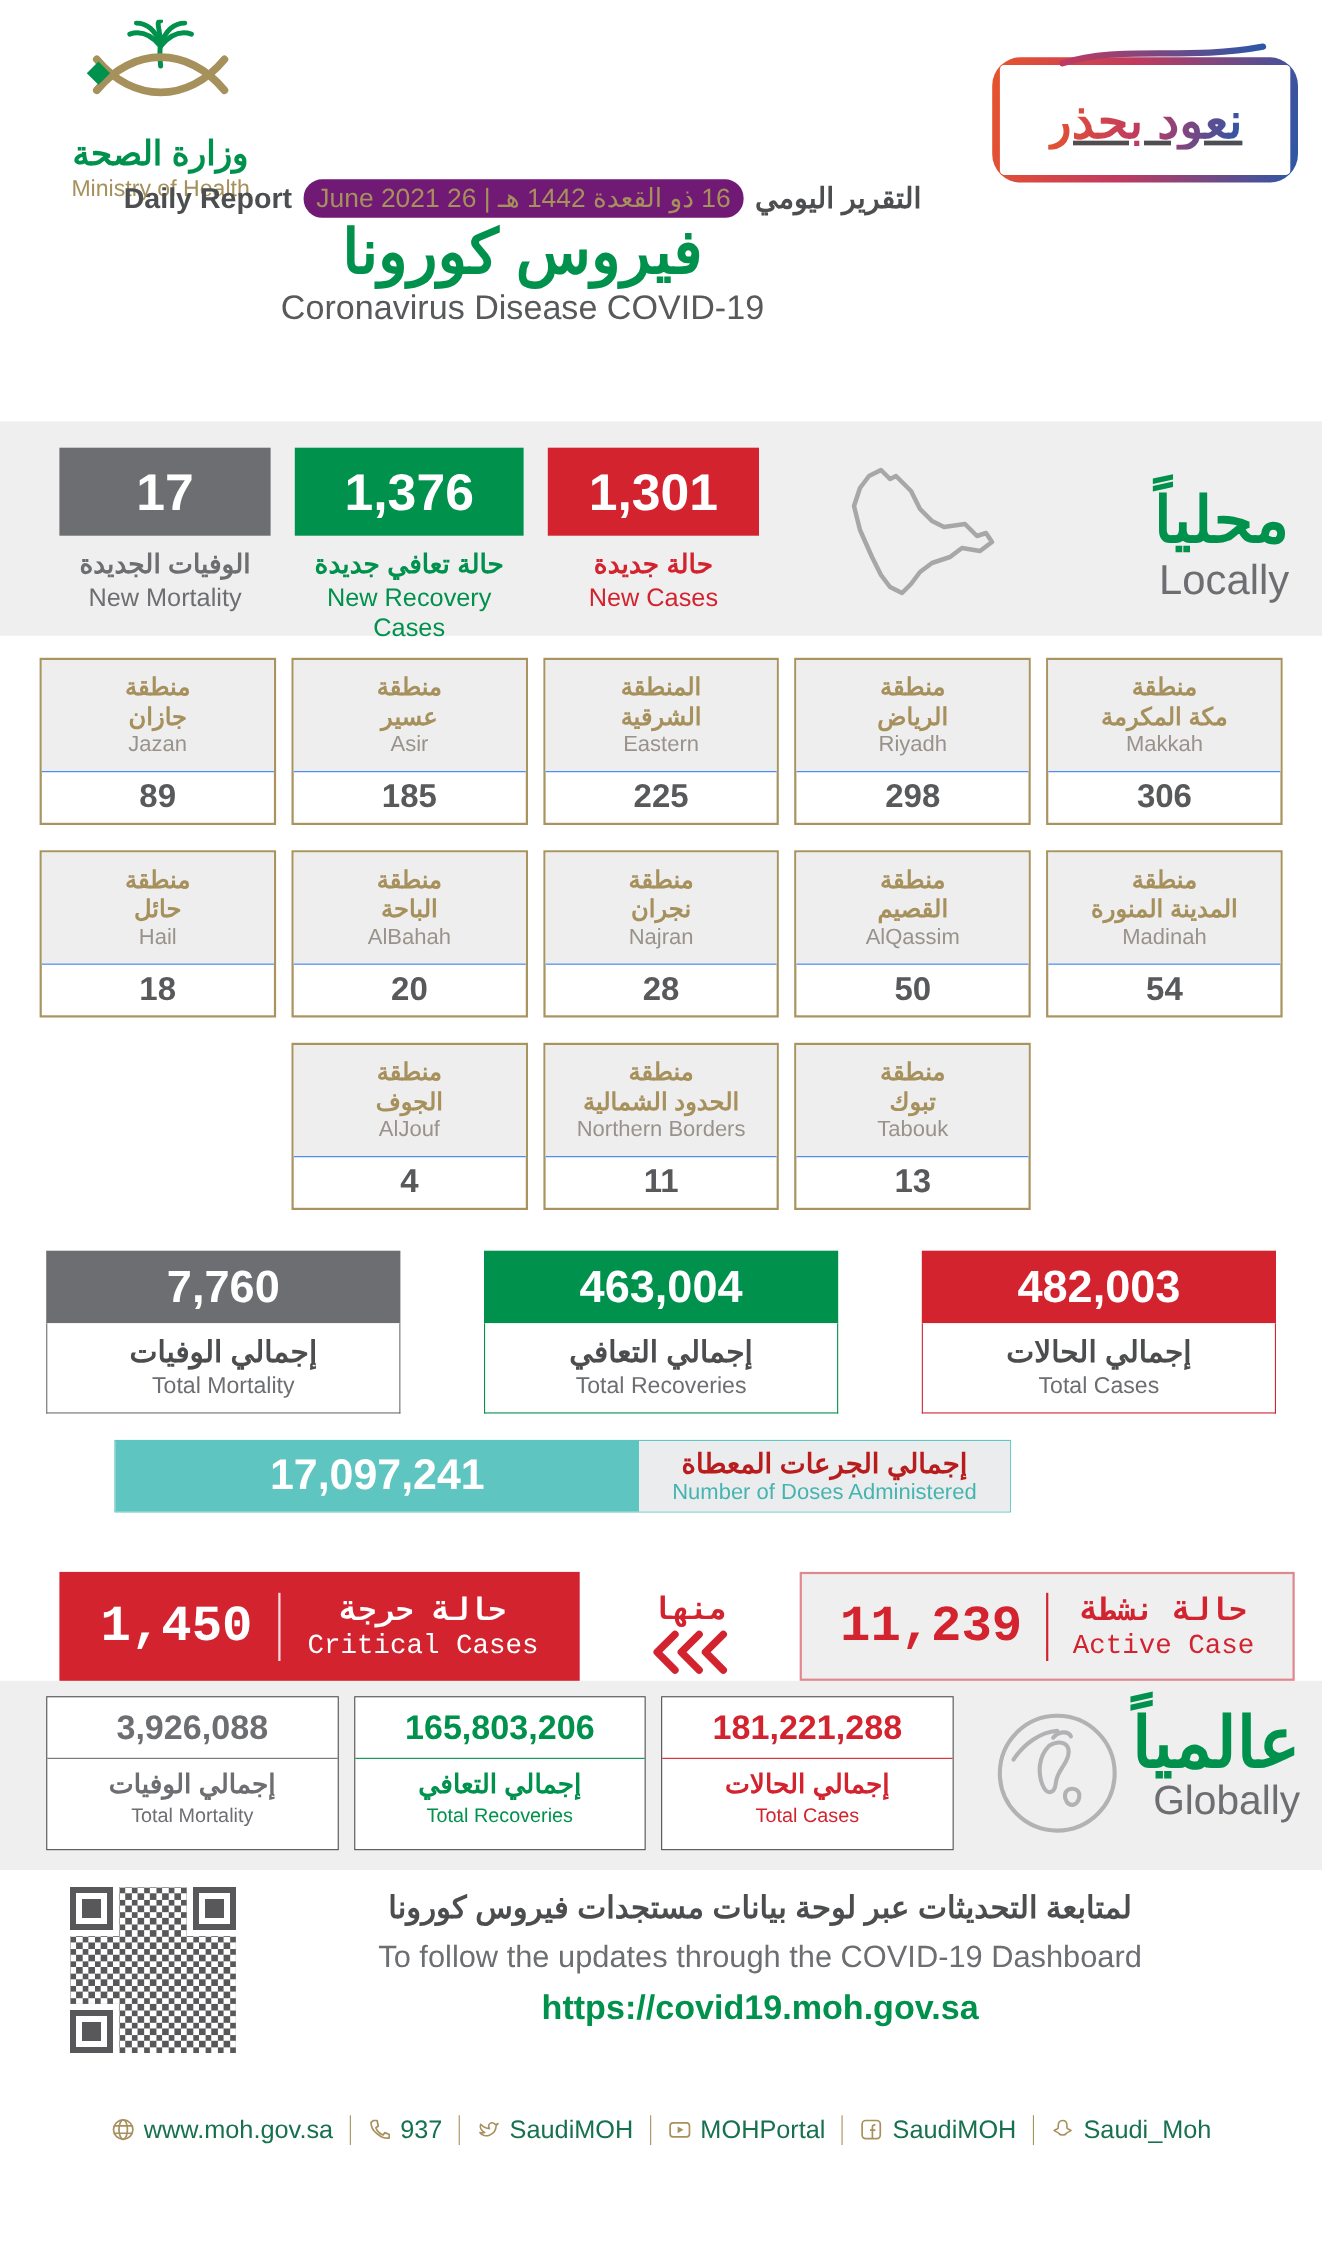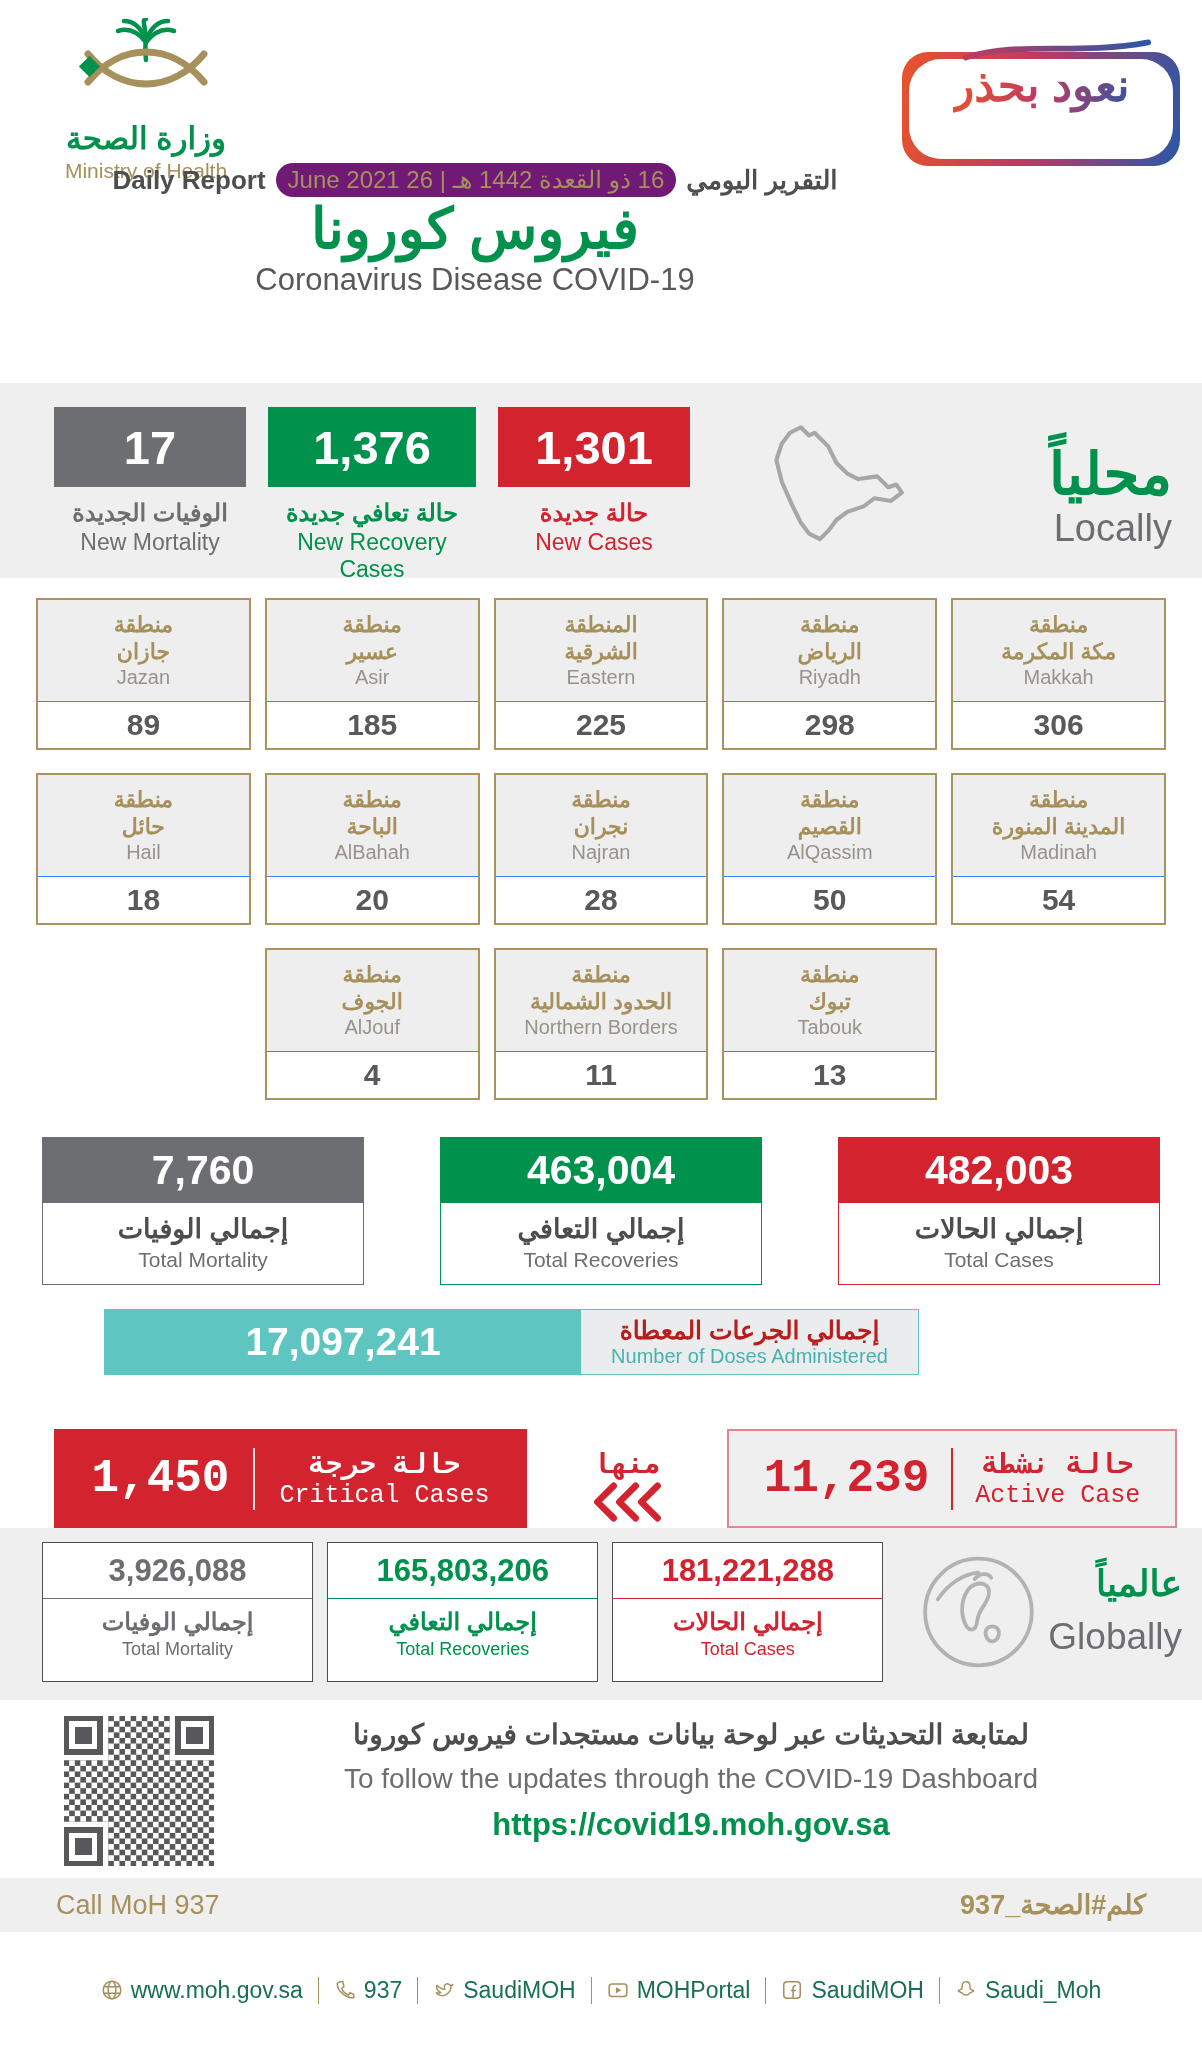--- a/index.html
+++ b/index.html
@@ -8,22 +8,22 @@
 
   
   .header { height:383px; position:relative; }
   .logo { position:absolute; left:36px; top:18px; width:220px; text-align:center; }
   .logo-ar { color:#00914d; font-size:31px; font-weight:bold; margin-top:2px; }
   .logo-en { color:#a6905c; font-size:21px; margin-top:2px; }
 
   .badge { position:absolute; right:22px; top:52px; width:278px; height:114px;
            border-radius:26px; padding:7px;
            background:linear-gradient(100deg,#e8542c 0%,#c03a60 45%,#2b57a7 100%); }
-  .badge-inner { width:100%; height:100%; border-radius:32px; background:#fff;
-                 display:flex; justify-content:center; }
+  .badge-inner { width:100%; height:100%; border-radius:4px; background:#fff;
+                 display:flex; align-items:center; justify-content:center;text-decoration:underline; }
   .badge-text { font-size:45px; font-weight:bold;
                 background:linear-gradient(100deg,#e8542c 0%,#c03a60 48%,#2b57a7 100%);
                 -webkit-background-clip:text; background-clip:text; color:transparent; direction:rtl; }
   .swoosh { position:absolute; top:-13px; left:60px; width:190px; height:22px; }
 
   .daterow { position:absolute; top:163px; left:0; width:950px;
              display:flex; align-items:center; justify-content:center; gap:10px;text-align:right; }
   .dr-en { font-size:26px; font-weight:bold; color:#4d4e50; }
   .dr-box { background:#701a75; color:#a6905c; font-size:24px; padding:3px 12px; direction:rtl;border-radius:17px; }
   .dr-ar { font-size:26px; font-weight:bold; color:#4d4e50; direction:rtl; }
@@ -95,21 +95,21 @@
   .vdiv-red { width:2px; height:62px; background:#d2232f; }
 
   
   .globally { height:172px; background:#f0efef; display:flex; padding:14px 20px 0 42px; }
   .gbox { width:282px; background:#fff; border:1.5px solid; text-align:center; height:140px; margin-right:14px; }
   .gbox-num { font-size:31px; font-weight:bold; padding:10px 0 9px 0; border-bottom:1px solid; border-color:inherit; }
   .gbox-ar { font-size:24px; font-weight:bold; padding-top:9px; direction:rtl; }
   .gbox-en { font-size:18px; padding-top:3px; }
   .globe { margin:4px 6px 0 18px; }
   .gheading { margin-left:auto; text-align:right; padding-top:10px; }
-  .gheading-ar { color:#00914d; font-size:36px; font-weight:bold; direction:rtl; line-height:64px; }
+  .gheading-ar { color:#00914d; font-size:64px; font-weight:bold; direction:rtl; line-height:64px; }
   .gheading-en { color:#6d6e71; font-size:37px; }
 
   
   .dashboard { height:178px; display:flex; padding:10px 0 0 58px; }
   .dash-text { flex:1; text-align:center; padding:8px 40px 0 0; }
   .dash-ar { color:#4c4d4f; font-size:28px; font-weight:bold; direction:rtl; }
   .dash-en { color:#6d6e71; font-size:28px; margin-top:12px; }
   .dash-url { display:inline-block; color:#00914d; font-size:31px; font-weight:bold; margin-top:12px; text-decoration:none; }
 
   
@@ -435,24 +435,20 @@
           <rect x="3" y="23" width="3" height="3"></rect>
       </g>
     </svg>
     <div class="dash-text">
       <div class="dash-ar">لمتابعة التحديثات عبر لوحة بيانات مستجدات فيروس كورونا</div>
       <div class="dash-en">To follow the updates through the COVID-19 Dashboard</div>
       <a class="dash-url" href="#">https://covid19.moh.gov.sa</a>
     </div>
   </div>
 
-  <div class="callband">
-    <span class="call-en">Call MoH 937</span>
-    <span class="call-ar">كلم#الصحة_937</span>
-  </div>
 
   <div class="links">
     <a class="flink" href="#">
       <svg width="22" height="22" viewBox="0 0 20 20">
         <g stroke="#a6905c" stroke-width="1.4" fill="none">
           <circle cx="10" cy="10" r="8"></circle>
             <ellipse cx="10" cy="10" rx="3.5" ry="8"></ellipse>
           <path d="M2.5,7 h15 M2.5,13 h15"></path>
         </g>
       </svg>

